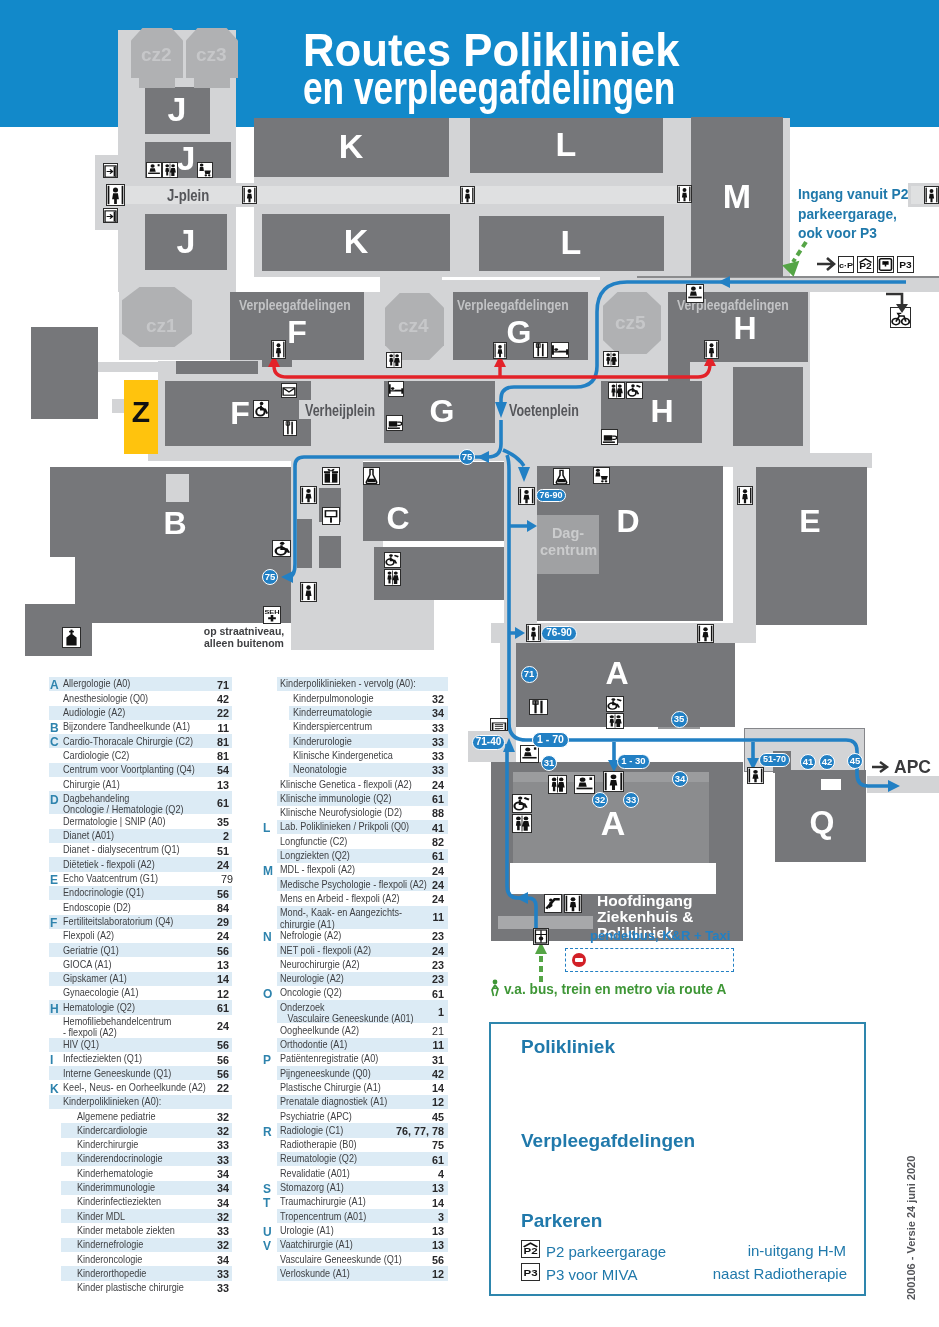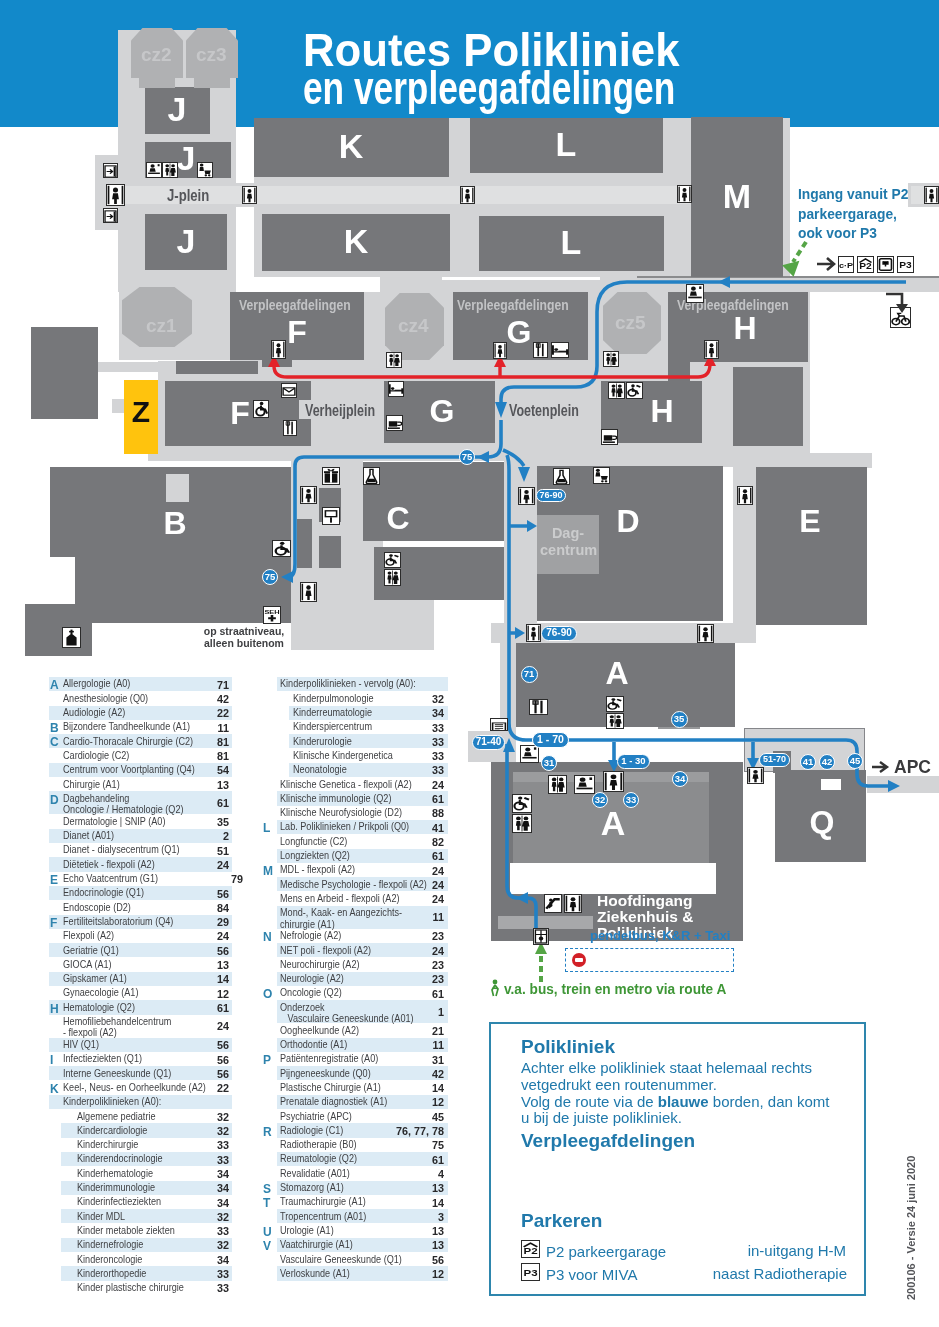--- a/index.html
+++ b/index.html
@@ -721,21 +721,21 @@
 <div style="position:absolute;left:49px;top:828.7px;width:183px;height:14.3px;background:#dcebf5"></div>
 <div style="position:absolute;left:63px;top:830.1px;font-size:11.4px;color:#3e3f42;line-height:11.4px;white-space:nowrap;transform:scaleX(0.8);transform-origin:0 0">Dianet (A01)</div>
 <div style="position:absolute;left:149px;top:830.3px;width:80px;text-align:right;font-size:10.8px;font-weight:bold;color:#29292b">2</div>
 <div style="position:absolute;left:63px;top:844.4px;font-size:11.4px;color:#3e3f42;line-height:11.4px;white-space:nowrap;transform:scaleX(0.8);transform-origin:0 0">Dianet - dialysecentrum (Q1)</div>
 <div style="position:absolute;left:149px;top:844.6px;width:80px;text-align:right;font-size:10.8px;font-weight:bold;color:#29292b">51</div>
 <div style="position:absolute;left:49px;top:857.3px;width:183px;height:14.3px;background:#dcebf5"></div>
 <div style="position:absolute;left:63px;top:858.7px;font-size:11.4px;color:#3e3f42;line-height:11.4px;white-space:nowrap;transform:scaleX(0.8);transform-origin:0 0">Diëtetiek - flexpoli (A2)</div>
 <div style="position:absolute;left:149px;top:858.9px;width:80px;text-align:right;font-size:10.8px;font-weight:bold;color:#29292b">24</div>
 <div style="position:absolute;left:50px;top:872.8px;font-size:12px;font-weight:bold;color:#2e83ad">E</div>
 <div style="position:absolute;left:63px;top:873.0px;font-size:11.4px;color:#3e3f42;line-height:11.4px;white-space:nowrap;transform:scaleX(0.8);transform-origin:0 0">Echo Vaatcentrum (G1)</div>
-<div style="position:absolute;left:163px;top:873.2px;width:80px;text-align:right;font-size:10.8px;font-weight:bold;color:#29292b">79</div>
+<div style="position:absolute;left:153px;top:873.2px;width:80px;text-align:right;font-size:10.8px;font-weight:normal;color:#29292b">79</div>
 <div style="position:absolute;left:49px;top:885.9px;width:183px;height:14.3px;background:#dcebf5"></div>
 <div style="position:absolute;left:63px;top:887.3px;font-size:11.4px;color:#3e3f42;line-height:11.4px;white-space:nowrap;transform:scaleX(0.8);transform-origin:0 0">Endocrinologie (Q1)</div>
 <div style="position:absolute;left:149px;top:887.5px;width:80px;text-align:right;font-size:10.8px;font-weight:bold;color:#29292b">56</div>
 <div style="position:absolute;left:63px;top:901.6px;font-size:11.4px;color:#3e3f42;line-height:11.4px;white-space:nowrap;transform:scaleX(0.8);transform-origin:0 0">Endoscopie (D2)</div>
 <div style="position:absolute;left:149px;top:901.8px;width:80px;text-align:right;font-size:10.8px;font-weight:bold;color:#29292b">84</div>
 <div style="position:absolute;left:49px;top:914.5px;width:183px;height:14.3px;background:#dcebf5"></div>
 <div style="position:absolute;left:50px;top:915.7px;font-size:12px;font-weight:bold;color:#2e83ad">F</div>
 <div style="position:absolute;left:63px;top:915.9px;font-size:11.4px;color:#3e3f42;line-height:11.4px;white-space:nowrap;transform:scaleX(0.8);transform-origin:0 0">Fertiliteitslaboratorium (Q4)</div>
 <div style="position:absolute;left:149px;top:916.1px;width:80px;text-align:right;font-size:10.8px;font-weight:bold;color:#29292b">29</div>
 <div style="position:absolute;left:63px;top:930.2px;font-size:11.4px;color:#3e3f42;line-height:11.4px;white-space:nowrap;transform:scaleX(0.8);transform-origin:0 0">Flexpoli (A2)</div>
@@ -858,21 +858,21 @@
 <div style="position:absolute;left:277px;top:971.7px;width:171px;height:14.3px;background:#dcebf5"></div>
 <div style="position:absolute;left:280px;top:973.1px;font-size:11.4px;color:#3e3f42;line-height:11.4px;white-space:nowrap;transform:scaleX(0.8);transform-origin:0 0">Neurologie (A2)</div>
 <div style="position:absolute;left:364px;top:973.3px;width:80px;text-align:right;font-size:10.8px;font-weight:bold;color:#29292b">23</div>
 <div style="position:absolute;left:263px;top:987.2px;font-size:12px;font-weight:bold;color:#2e83ad">O</div>
 <div style="position:absolute;left:280px;top:987.4px;font-size:11.4px;color:#3e3f42;line-height:11.4px;white-space:nowrap;transform:scaleX(0.8);transform-origin:0 0">Oncologie (Q2)</div>
 <div style="position:absolute;left:364px;top:987.6px;width:80px;text-align:right;font-size:10.8px;font-weight:bold;color:#29292b">61</div>
 <div style="position:absolute;left:277px;top:1000.3px;width:171px;height:23.0px;background:#dcebf5"></div>
 <div style="position:absolute;left:280px;top:1001.7px;font-size:11.4px;color:#3e3f42;line-height:11.4px;white-space:nowrap;transform:scaleX(0.8);transform-origin:0 0">Onderzoek<br>&nbsp;&nbsp;&nbsp;Vasculaire Geneeskunde (A01)</div>
 <div style="position:absolute;left:364px;top:1005.6px;width:80px;text-align:right;font-size:10.8px;font-weight:bold;color:#29292b">1</div>
 <div style="position:absolute;left:280px;top:1024.7px;font-size:11.4px;color:#3e3f42;line-height:11.4px;white-space:nowrap;transform:scaleX(0.8);transform-origin:0 0">Oogheelkunde (A2)</div>
-<div style="position:absolute;left:364px;top:1024.9px;width:80px;text-align:right;font-size:10.8px;font-weight:bold;color:#29292b">21</div>
+<div style="position:absolute;left:364px;top:1024.9px;width:80px;text-align:right;font-size:10.8px;font-weight:normal;color:#29292b">21</div>
 <div style="position:absolute;left:277px;top:1037.6px;width:171px;height:14.3px;background:#dcebf5"></div>
 <div style="position:absolute;left:280px;top:1039.0px;font-size:11.4px;color:#3e3f42;line-height:11.4px;white-space:nowrap;transform:scaleX(0.8);transform-origin:0 0">Orthodontie (A1)</div>
 <div style="position:absolute;left:364px;top:1039.2px;width:80px;text-align:right;font-size:10.8px;font-weight:bold;color:#29292b">11</div>
 <div style="position:absolute;left:263px;top:1053.1px;font-size:12px;font-weight:bold;color:#2e83ad">P</div>
 <div style="position:absolute;left:280px;top:1053.3px;font-size:11.4px;color:#3e3f42;line-height:11.4px;white-space:nowrap;transform:scaleX(0.8);transform-origin:0 0">Patiëntenregistratie (A0)</div>
 <div style="position:absolute;left:364px;top:1053.5px;width:80px;text-align:right;font-size:10.8px;font-weight:bold;color:#29292b">31</div>
 <div style="position:absolute;left:277px;top:1066.2px;width:171px;height:14.3px;background:#dcebf5"></div>
 <div style="position:absolute;left:280px;top:1067.6px;font-size:11.4px;color:#3e3f42;line-height:11.4px;white-space:nowrap;transform:scaleX(0.8);transform-origin:0 0">Pijngeneeskunde (Q0)</div>
 <div style="position:absolute;left:364px;top:1067.8px;width:80px;text-align:right;font-size:10.8px;font-weight:bold;color:#29292b">42</div>
 <div style="position:absolute;left:280px;top:1081.9px;font-size:11.4px;color:#3e3f42;line-height:11.4px;white-space:nowrap;transform:scaleX(0.8);transform-origin:0 0">Plastische Chirurgie (A1)</div>
@@ -911,21 +911,20 @@
 <div style="position:absolute;left:280px;top:1239.2px;font-size:11.4px;color:#3e3f42;line-height:11.4px;white-space:nowrap;transform:scaleX(0.8);transform-origin:0 0">Vaatchirurgie (A1)</div>
 <div style="position:absolute;left:364px;top:1239.4px;width:80px;text-align:right;font-size:10.8px;font-weight:bold;color:#29292b">13</div>
 <div style="position:absolute;left:280px;top:1253.5px;font-size:11.4px;color:#3e3f42;line-height:11.4px;white-space:nowrap;transform:scaleX(0.8);transform-origin:0 0">Vasculaire Geneeskunde (Q1)</div>
 <div style="position:absolute;left:364px;top:1253.7px;width:80px;text-align:right;font-size:10.8px;font-weight:bold;color:#29292b">56</div>
 <div style="position:absolute;left:277px;top:1266.4px;width:171px;height:14.3px;background:#dcebf5"></div>
 <div style="position:absolute;left:280px;top:1267.8px;font-size:11.4px;color:#3e3f42;line-height:11.4px;white-space:nowrap;transform:scaleX(0.8);transform-origin:0 0">Verloskunde (A1)</div>
 <div style="position:absolute;left:364px;top:1268.0px;width:80px;text-align:right;font-size:10.8px;font-weight:bold;color:#29292b">12</div>
 
 <div style="position:absolute;left:489px;top:1022px;width:377px;height:274px;border:2.5px solid #2e86ad;box-sizing:border-box;background:#fff"></div>
 <div style="position:absolute;left:521px;top:1036px;font-size:19px;font-weight:bold;color:#2079ab;white-space:nowrap;">Polikliniek</div>
-<div style="position:absolute;left:521px;top:1060px;font-size:15px;color:#2079ab;line-height:16.8px">Achter elke polikliniek staat helemaal rechts<br>vetgedrukt een routenummer.<br>Volg de route via de <b>blauwe</b> borden, dan komt<br>u bij de juiste polikliniek.</div>
 <div style="position:absolute;left:521px;top:1130px;font-size:19px;font-weight:bold;color:#2079ab;white-space:nowrap;">Verpleegafdelingen</div>
 <div style="position:absolute;left:521px;top:1210px;font-size:19px;font-weight:bold;color:#2079ab;white-space:nowrap;">Parkeren</div>
 
 <div style="position:absolute;left:521px;top:1240px;width:19px;height:18px;background:#fff;border:1px solid #2b2b2b;box-sizing:border-box;overflow:hidden"><svg width="17" height="16" viewBox="0 0 10 12" preserveAspectRatio="none">
         <path d="M1 4.4L5 1.6l4 2.8" fill="none" stroke="#111" stroke-width="1.2"></path>
         <text x="5" y="10" font-size="6.8" font-weight="bold" text-anchor="middle" fill="#111" font-family="Liberation Sans">P2</text>
       </svg></div>
 <div style="position:absolute;left:546px;top:1243px;font-size:15px;font-weight:normal;color:#2079ab;white-space:nowrap;">P2 parkeergarage</div>
 <div style="position:absolute;left:646px;top:1242px;width:200px;text-align:right;font-size:15px;color:#2079ab">in-uitgang H-M</div>
 

